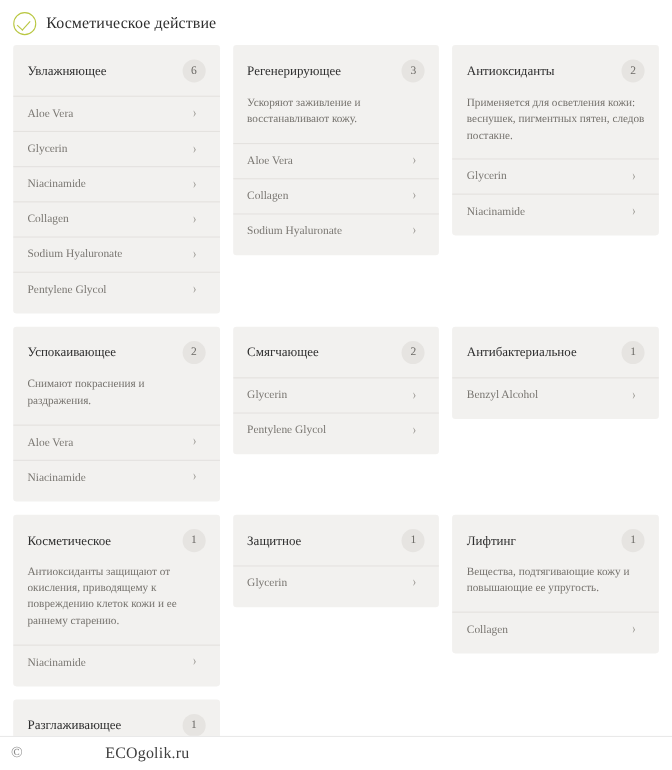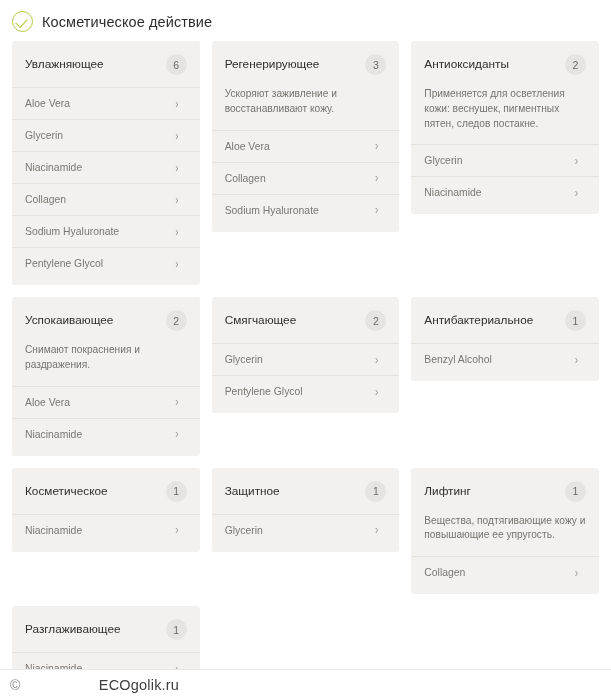--- a/index.html
+++ b/index.html
@@ -12,20 +12,21 @@
     font-family: "Liberation Sans", sans-serif;
     color: #333;
     overflow: hidden;
   }
   .page {
     position: relative;
     width: 611px;
     height: 700px;
     background: #ffffff;
     overflow: hidden;
+    font-family: Liberation Serif, serif;
   }
 
   
   .header {
     display: flex;
     align-items: center;
     gap: 9px;
     padding: 11px 12px 9px 12px;
   }
   .check-icon {
@@ -277,20 +278,21 @@
         <span class="ingredient-name">Benzyl Alcohol</span>
         <span class="chev">›</span>
       </div>
     </div>
 
     <div class="card">
       <div class="card-head">
         <span class="card-title">Косметическое</span>
         <span class="count-badge">1</span>
       </div>
+      <div class="card-desc">Антиоксиданты защищают от окисления, приводящему к повреждению клеток кожи и ее раннему старению.</div>
       <div class="ingredient">
         <span class="ingredient-name">Niacinamide</span>
         <span class="chev">›</span>
       </div>
     </div>
 
     <div class="card">
       <div class="card-head">
         <span class="card-title">Защитное</span>
         <span class="count-badge">1</span>

